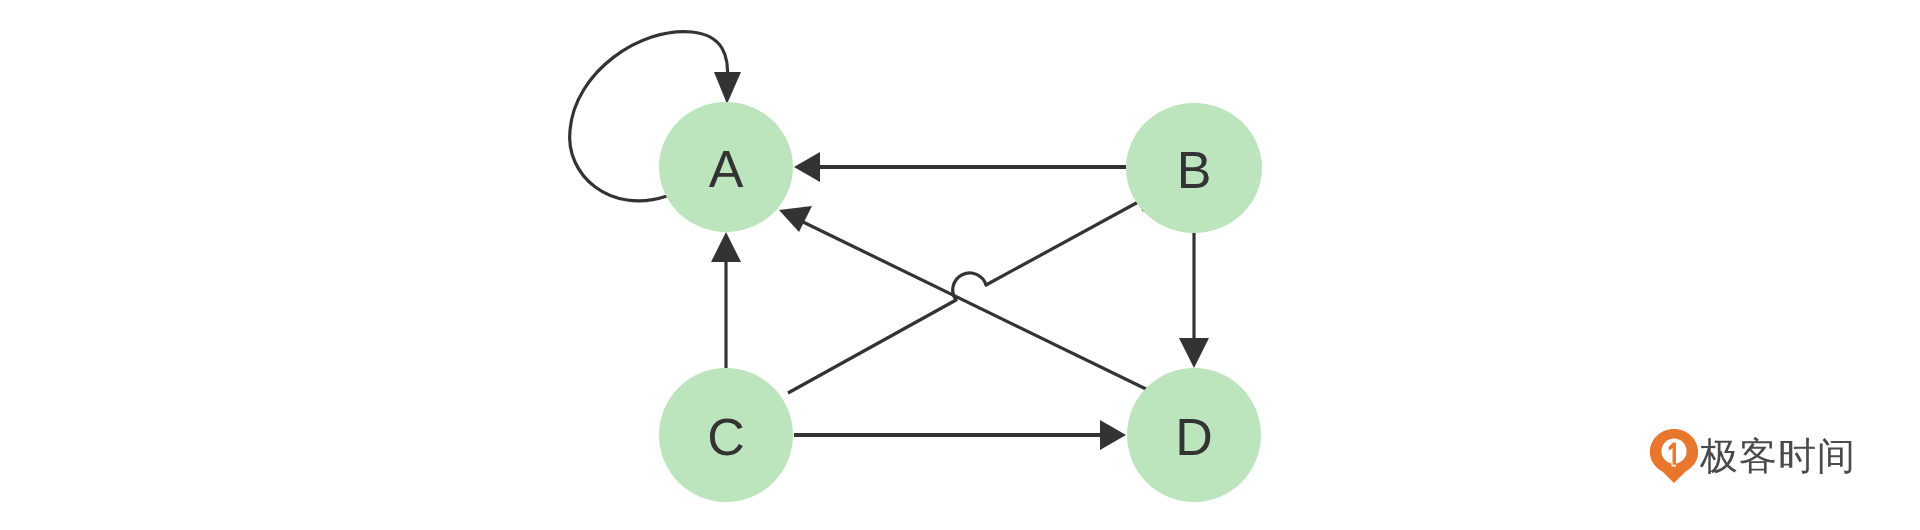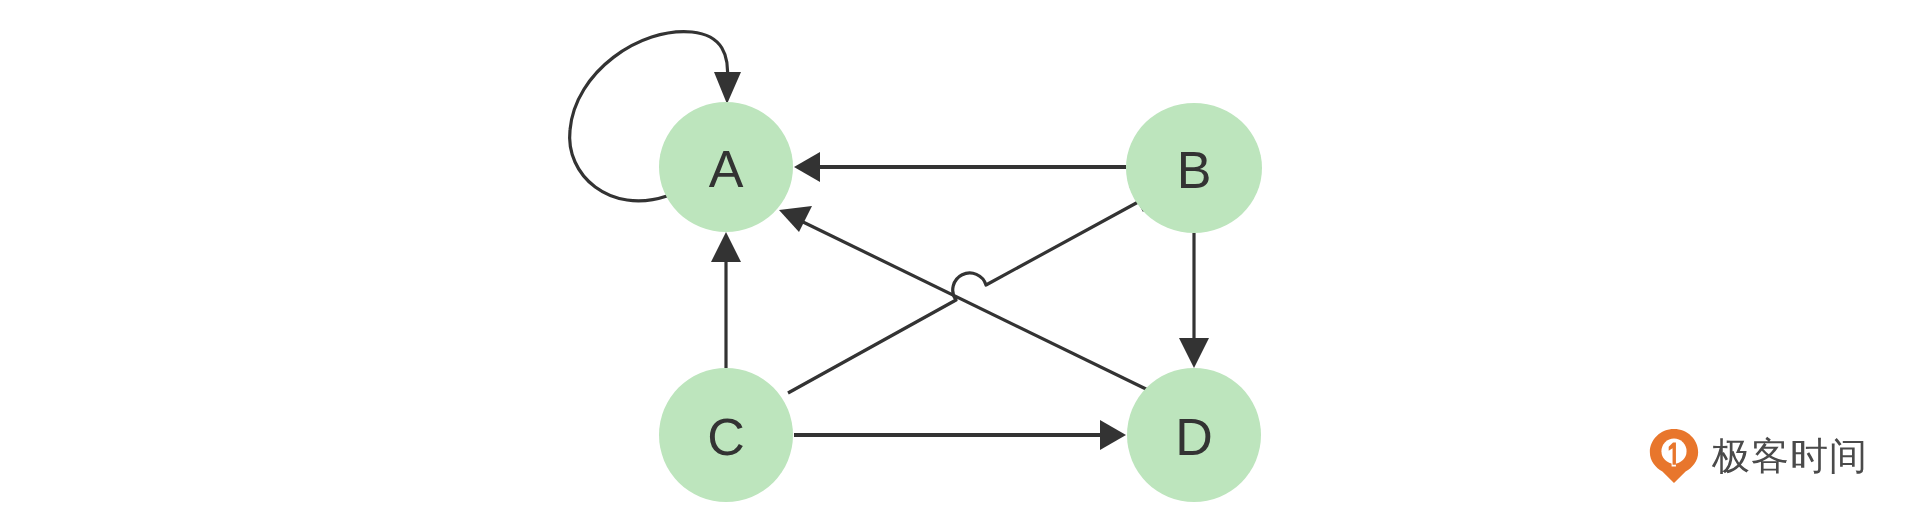--- a/index.html
+++ b/index.html
@@ -48,21 +48,20 @@
     stroke: none;
   }
   #watermark {
     position: absolute;
     left: 1648px;
     top: 424px;
     width: 240px;
     height: 64px;
     display: flex;
     align-items: center;
-    gap: 12px;
   }
   #watermark .wm-logo {
     width: 52px;
     height: 56px;
     flex: 0 0 auto;
   }
   #watermark .wm-text {
     font-family: "Liberation Sans", "DejaVu Sans", sans-serif;
     font-size: 38px;
     color: #4a4a4a;

